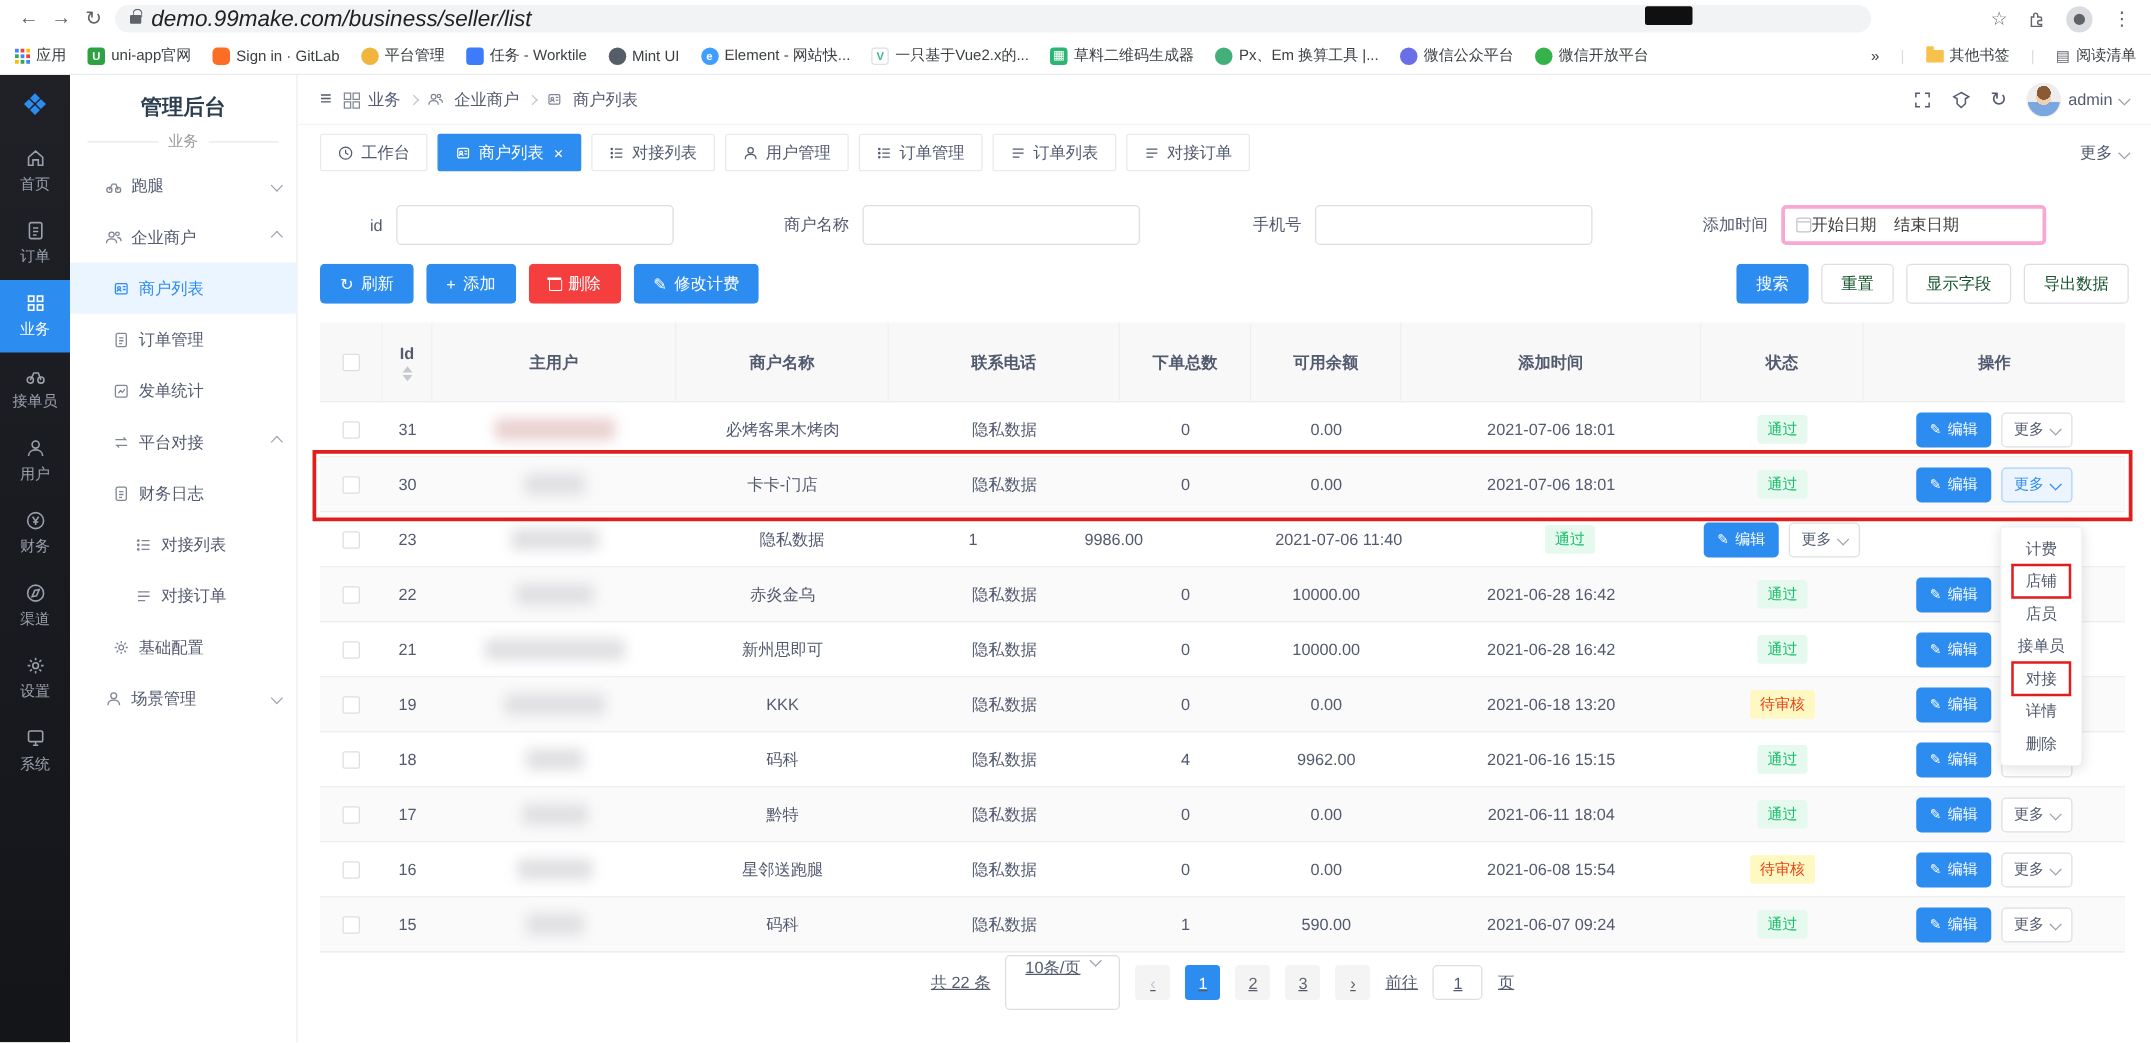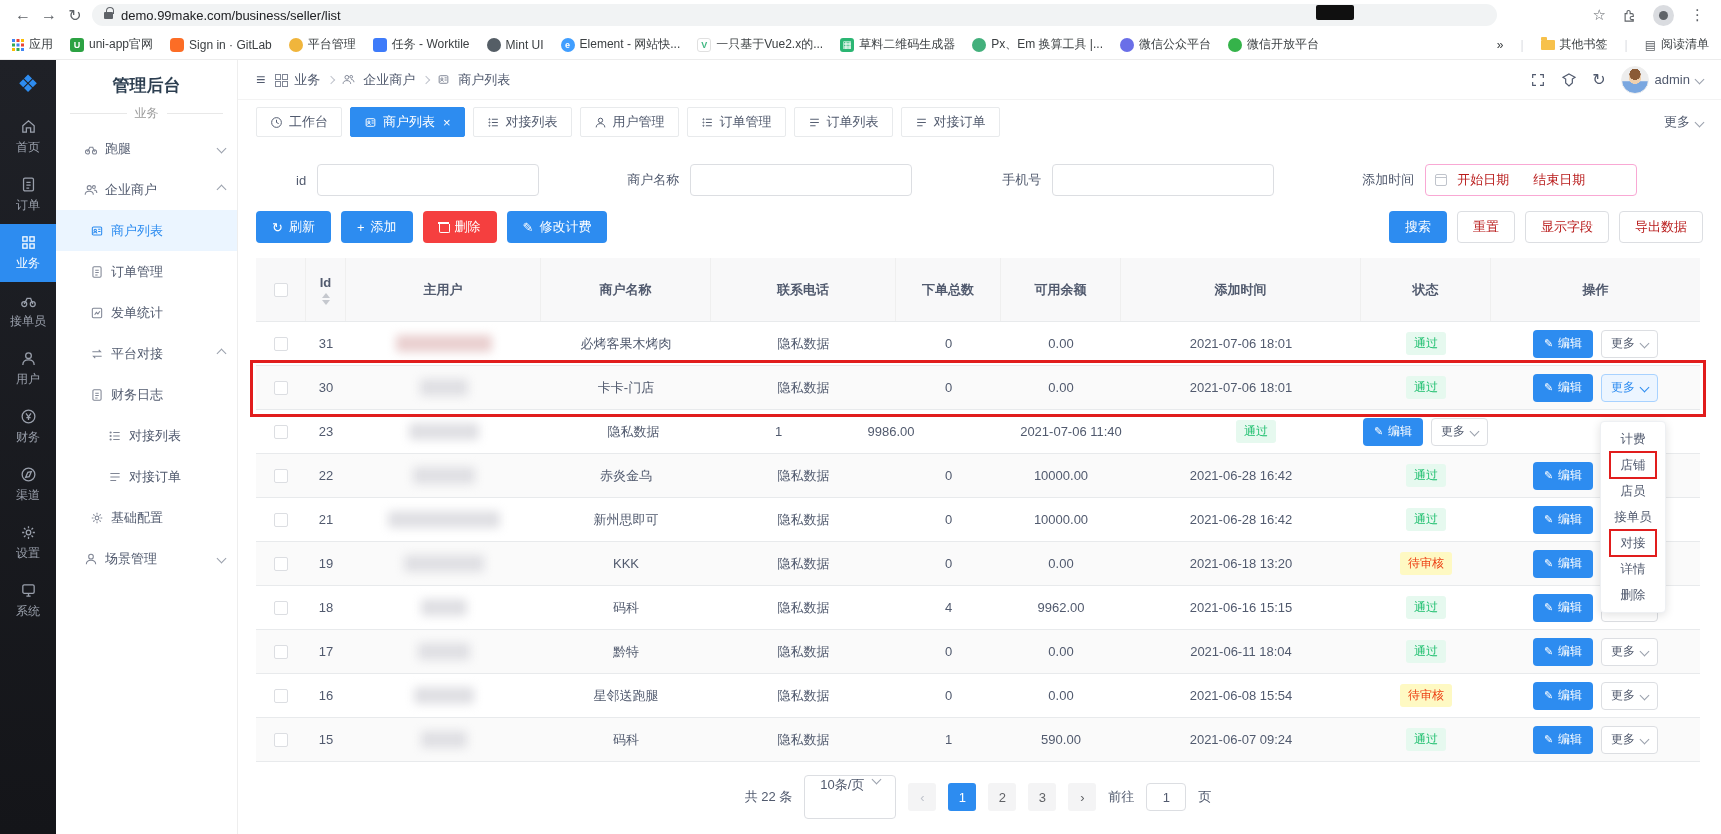--- a/index.html
+++ b/index.html
@@ -5,21 +5,21 @@
   * { margin:0; padding:0; box-sizing:border-box; }
   body { font-family:"Liberation Sans","DejaVu Sans",sans-serif; background:#fff; }
   .screen { position:relative; width:1721px; height:834px; background:#fff; overflow:hidden; font-size:13px; color:#515a6e; }
 
   
   .addr-row { height:30px; display:flex; align-items:center; padding:0 10px; background:#fff; }
   .nav-ic { font-size:16px; color:#5f6368; width:26px; text-align:center; cursor:pointer; }
   .pill { width:1405px; height:22px; background:#f1f3f4; border-radius:11px; display:flex; align-items:center; padding:0 12px; gap:8px; margin-left:4px; }
   .lock { width:9px; height:7px; background:#5f6368; border-radius:1px; position:relative; }
   .lock:before { content:""; position:absolute; top:-5px; left:1.5px; width:6px; height:6px; border:1.5px solid #5f6368; border-bottom:none; border-radius:4px 4px 0 0; }
-  .url { font-size:13px; color:#202124; }
+  .url { font-size:18px; color:#202124;font-style:italic; }
   .chrome-right { display:flex; align-items:center; gap:16px; margin-left:auto; padding-right:6px; }
   .chrome-right .g-ic { font-size:15px; color:#5f6368; }
   .puzzle { width:15px; height:15px; }
   .prof { width:21px; height:21px; border-radius:50%; background:#dadce0; display:flex; align-items:flex-end; justify-content:center; overflow:hidden; }
   .prof:before { content:""; width:9px; height:9px; background:#5f6368; border-radius:50%; position:relative; top:-6px; }
   .notch { position:absolute; left:1316px; top:5px; width:38px; height:15px; background:#101010; border-radius:2px; }
 
   .bm-bar { height:30px; display:flex; align-items:center; gap:17px; padding:0 12px; background:#fff; border-bottom:1px solid #ececec; font-size:12px; color:#3c4043; }
   .bm { display:flex; align-items:center; gap:5px; cursor:pointer; white-space:nowrap; }
   .apps-grid { width:12px; height:12px; position:relative; }
@@ -84,29 +84,29 @@
   .tab.active { background:#2d8cf0; border-color:#2d8cf0; color:#fff; }
   .tab-x { font-size:13px; margin-left:2px; }
   .tabs-more { margin-left:auto; display:flex; align-items:center; gap:6px; color:#515a6e; cursor:pointer; }
 
   .content { padding:10px 18px 0; flex:1; }
   .filter-row { display:flex; align-items:center; margin:10px 0 0 40px; gap:0; }
   .fgroup { display:flex; align-items:center; }
   .flabel { margin-right:11px; color:#515a6e; white-space:nowrap; }
   .finput { width:222px; height:32px; border:1px solid #dcdee2; border-radius:4px; background:#fff; padding:0 10px; font-size:13px; color:#515a6e; outline:none; }
   .g2 { margin-left:88px; } .g3 { margin-left:90px; } .g4 { margin-left:88px; }
-  .daterange { width:212px; height:32px; border:1px solid #f9a8d4; border-radius:4px; display:flex; align-items:center; gap:10px; padding:0 9px; color:#b91c1c; }
+  .daterange { width:212px; height:32px; border:3px solid #f9a8d4; border-radius:4px; display:flex; align-items:center; padding:0 9px; color:#404040; }
   .cal { width:12px; height:12px; border:1.4px solid #c0c4cc; border-radius:2px; position:relative; flex:0 0 auto; }
   .cal:before { content:""; position:absolute; top:2px; left:0; right:0; height:1.4px; background:#c0c4cc; }
 
   .action-row { display:flex; align-items:center; margin-top:15px; gap:10px; }
   .btn { height:32px; border-radius:4px; font-size:13px; display:inline-flex; align-items:center; gap:6px; padding:0 15px; cursor:pointer; border:1px solid transparent; }
   .btn.primary { background:#2d8cf0; color:#fff; }
   .btn.danger { background:#f53f3f; color:#fff; }
-  .btn.plain { background:#fff; border-color:#dcdee2; color:#b91c1c; }
+  .btn.plain { background:#fff; border-color:#dcdee2; color:#14532d; }
   .right-btns { margin-left:auto; display:flex; gap:10px; }
   .trash { width:10px; height:10px; position:relative; }
   .trash:before { content:""; position:absolute; top:2px; left:0; width:9px; height:8px; border:1.3px solid #fff; border-top:none; border-radius:0 0 2px 2px; }
   .trash:after { content:""; position:absolute; top:0; left:-1px; width:11px; height:1.6px; background:#fff; }
 
   
   .tbl { margin-top:15px; width:1444px; }
   .thead { display:flex; background:#f8f8f9; height:64px; border-bottom:1px solid #e8eaec; }
   .th { display:flex; align-items:center; justify-content:center; font-weight:bold; color:#515a6e; font-size:13px; border-right:1px solid #efefef; }
   .th:last-child { border-right:none; }
@@ -126,21 +126,21 @@
   .badge { padding:3px 8px; border-radius:3px; font-size:12px; }
   .badge[data-status="pass"] { color:#19be6b; background:#e6f9ef; }
   .badge[data-status="pending"] { color:#ed4014; background:#fef9c3; }
   .btn-edit { height:28px; background:#2d8cf0; color:#fff; border:none; border-radius:4px; font-size:12px; padding:0 11px; display:inline-flex; align-items:center; gap:5px; cursor:pointer; }
   .btn-more { height:28px; background:#fff; color:#515a6e; border:1px solid #dcdee2; border-radius:4px; font-size:12px; padding:0 9px; display:inline-flex; align-items:center; gap:6px; cursor:pointer; }
   .btn-more.open { background:#ecf5ff; border-color:#a8d2ff; color:#2d8cf0; }
   .btn-more.open .chev { border-color:#2d8cf0; }
   .pencil { font-size:11px; }
 
   
-  .pager { width:1444px; display:flex; align-items:center; justify-content:center; gap:12px; margin-top:13px; font-size:13px; color:#515a6e; }
+  .pager { width:1444px; display:flex; align-items:center; justify-content:center; gap:12px; margin-top:2px; font-size:13px; color:#515a6e;text-decoration:underline; }
   .psel { width:92px; height:44px; border:1px solid #dcdee2; border-radius:4px; display:flex; align-items:flex-start; justify-content:center; gap:9px; color:#515a6e; cursor:pointer; }
   .pbtn { min-width:28px; height:28px; border-radius:3px; background:#f4f4f5; color:#606266; display:flex; align-items:center; justify-content:center; font-size:13px; cursor:pointer; }
   .pbtn.cur { background:#2d8cf0; color:#fff; }
   .pbtn.arr { color:#c0c4cc; }
   .goto-in { width:40px; height:28px; border:1px solid #dcdee2; border-radius:4px; text-align:center; font-size:13px; color:#515a6e; outline:none; }
 
   
   .anno-rect { position:absolute; left:250px; top:360px; width:1456px; height:57px; border:3px solid #e11d1d; pointer-events:none; }
   .dropdown { position:absolute; left:1600px; top:421px; width:66px; background:#fff; border:1px solid #eef0f3; border-radius:4px; box-shadow:0 2px 10px rgba(0,0,0,.12); padding:4px 0; z-index:5; }
   .dd-item { height:26px; display:flex; align-items:center; justify-content:center; font-size:12.5px; color:#515a6e; cursor:pointer; position:relative; }

